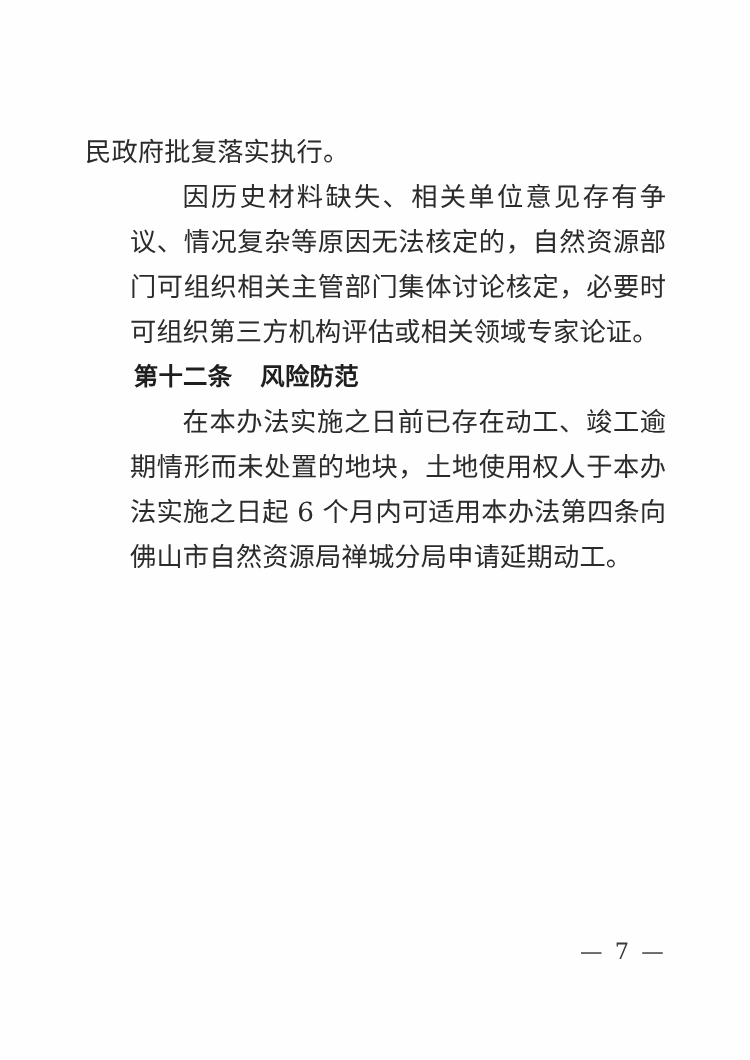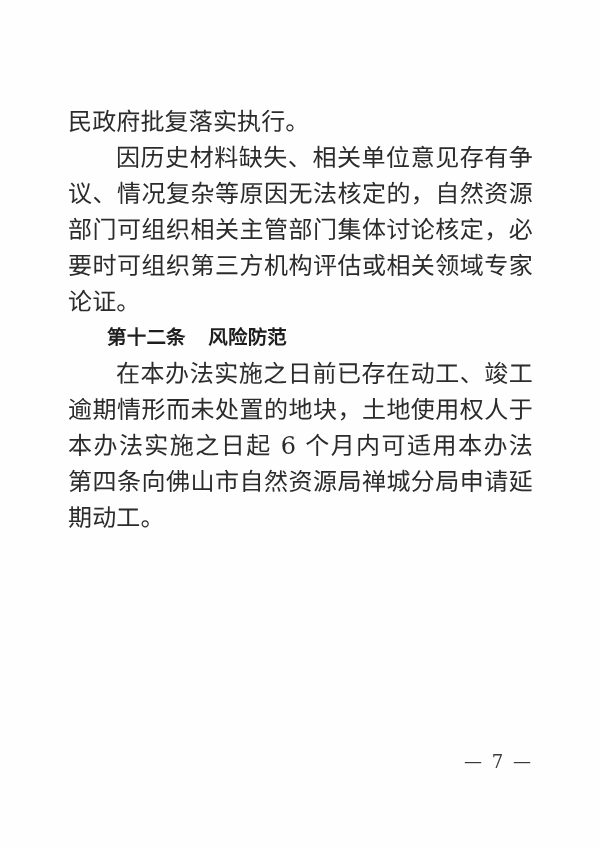--- a/index.html
+++ b/index.html
@@ -29,37 +29,38 @@
   .content {
     position: absolute;
     left: 68px;
     top: 104px;
     width: 465px;
   }
 
   
   .para {
     font-family: "DejaVu Serif", "Liberation Serif", serif;
-    font-size: 24px;
+    font-size: 21px;
     line-height: 36px;
     text-align: justify;
     text-justify: inter-ideograph;
     letter-spacing: 0.15px;
     margin: 0;
     color: #2b2b2b;
     text-indent: 0;
     word-break: break-all;
   }
   .para.indent {
     text-indent: 2em;
+    margin-left: 36px;
   }
 
   
   .heading {
-    font-family: Liberation Serif, serif;
+    font-family: Liberation Sans, sans-serif;
     font-size: 19.5px;
     line-height: 36px;
     font-weight: bold;
     color: #1f1f1f;
     margin: 0;
     text-indent: 2em;
     letter-spacing: 0.2px;
   }
   .heading .gap {
     display: inline-block;

